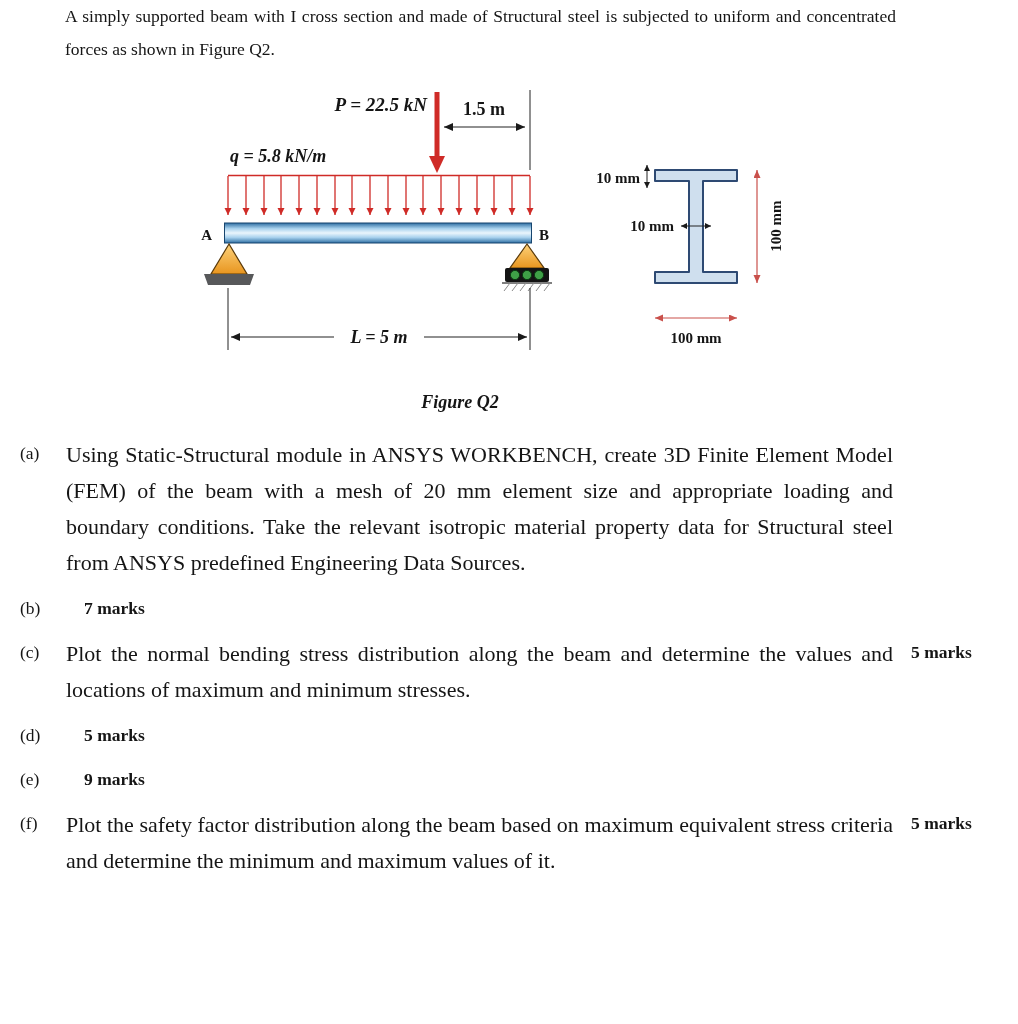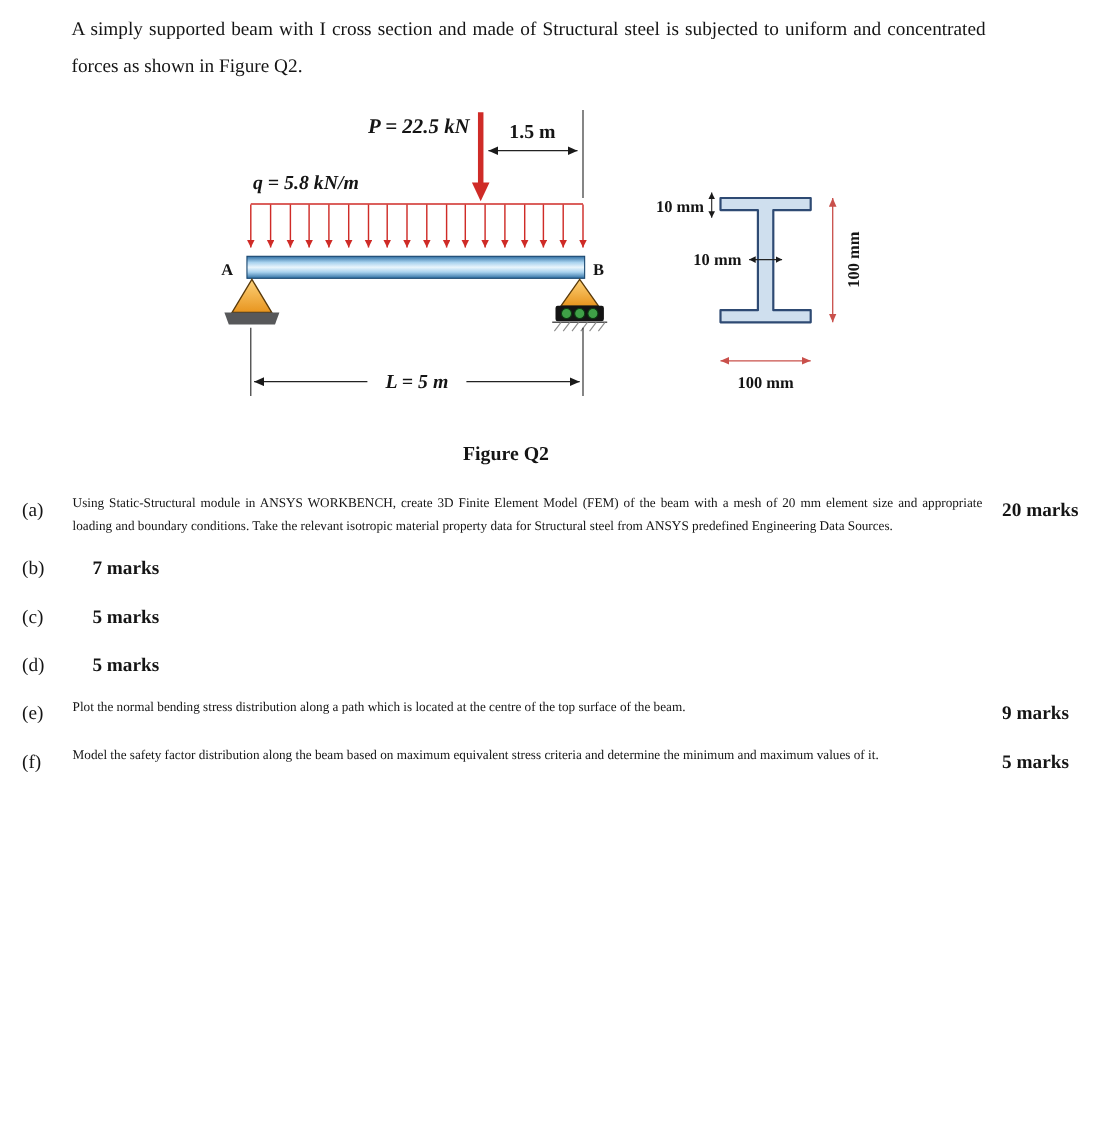--- a/index.html
+++ b/index.html
@@ -1,23 +1,23 @@
 <!DOCTYPE html>
 <html><head>
 <meta charset="utf-8">
 <style>
   html,body{margin:0;padding:0;background:#ffffff;}
   body{width:1018px;height:1024px;font-family:"Liberation Serif","DejaVu Serif",serif;color:#151515;overflow:hidden;}
-  .page{padding-top:10px;}
+  .page{}
   .intro{font-size:17.5px;line-height:33px;text-align:justify;margin:0 122px 0 65px;}
   .figure-wrap{position:relative;height:310px;margin-top:16px;font-weight:bold;}
-  .figure-caption{width:920px;text-align:center;font-weight:bold;font-size:18px;margin:0 0 24px 0;}
+  .figure-caption{width:920px;text-align:center;font-weight:bold;font-size:18px;margin:0 0 24px 0;font-style:italic;}
   .q-row{display:grid;grid-template-columns:46px auto 110px;padding:0 15px 0 20px;margin-bottom:11px;}
   .q-label{font-size:17.5px;line-height:33px;}
-  .q-text{font-size:12px;line-height:21px;text-align:justify;}
+  .q-text{font-size:22px;line-height:36px;text-align:justify;}
   .q-marks{font-size:17.5px;line-height:33px;font-weight:bold;padding-left:18px;white-space:nowrap;}
   svg text{font-family:"Liberation Serif","DejaVu Serif",serif;fill:#151515;}
   .lbl-math{font-style:italic;}
 </style>
 </head>
 <body>
 
 <div class="page">
 
   <p class="intro">A simply supported beam with I cross section and made of Structural steel is subjected to uniform and concentrated forces as shown in Figure Q2.</p>
@@ -132,39 +132,38 @@
       <text x="696" y="261" font-size="15" text-anchor="middle">100 mm</text>
     </svg>
   </div>
 
   <div class="figure-caption">Figure Q2</div>
 
   <div class="questions">
     <div class="q-row">
       <div class="q-label">(a)</div>
       <div class="q-text">Using Static-Structural module in ANSYS WORKBENCH, create 3D Finite Element Model (FEM) of the beam with a mesh of 20 mm element size and appropriate loading and boundary conditions. Take the relevant isotropic material property data for Structural steel from ANSYS predefined Engineering Data Sources.</div>
-      <div class="q-marks">20 marks</div>
     </div>
     <div class="q-row">
       <div class="q-label">(b)</div>
       <div class="q-marks">7 marks</div>
     </div>
     <div class="q-row">
       <div class="q-label">(c)</div>
+      <div class="q-text">Plot the normal bending stress distribution along the beam and determine the values and locations of maximum and minimum stresses.</div>
       <div class="q-marks">5 marks</div>
     </div>
     <div class="q-row">
       <div class="q-label">(d)</div>
       <div class="q-marks">5 marks</div>
     </div>
     <div class="q-row">
       <div class="q-label">(e)</div>
-      <div class="q-text">Plot the normal bending stress distribution along a path which is located at the centre of the top surface of the beam.</div>
       <div class="q-marks">9 marks</div>
     </div>
     <div class="q-row">
       <div class="q-label">(f)</div>
-      <div class="q-text">Model the safety factor distribution along the beam based on maximum equivalent stress criteria and determine the minimum and maximum values of it.</div>
+      <div class="q-text">Plot the safety factor distribution along the beam based on maximum equivalent stress criteria and determine the minimum and maximum values of it.</div>
       <div class="q-marks">5 marks</div>
     </div>
   </div>
 
 </div>
 
 </body></html>

